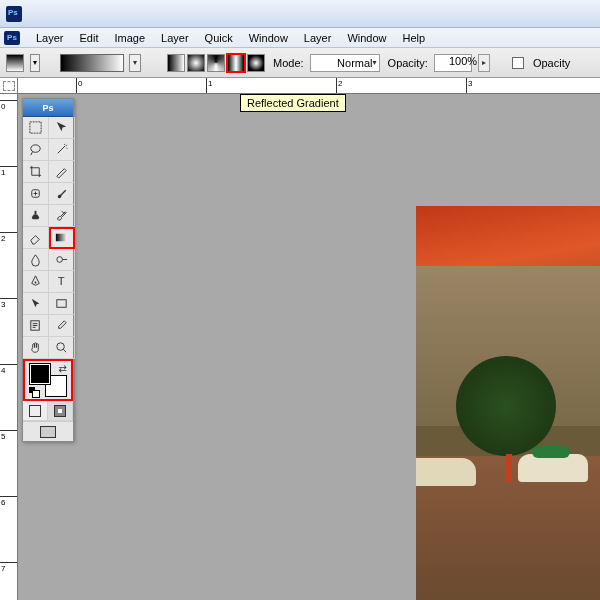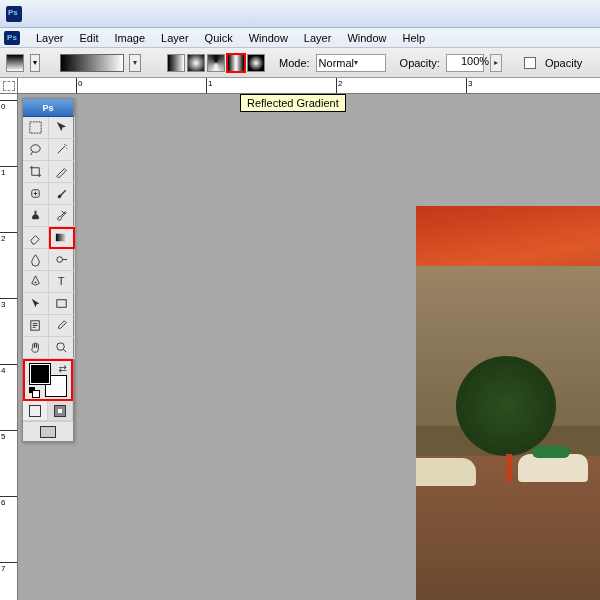--- a/index.html
+++ b/index.html
@@ -20,22 +20,22 @@
 .grad-dd { width: 12px; height: 18px; border: 1px solid #888; background: #eee; margin-left:-1px; display:flex; align-items:center; justify-content:center; }
 .grad-dd::after{content:"▾"; font-size:8px; color:#333;}
 .grad-types { display: flex; gap: 2px; }
 .grad-type { width: 18px; height: 18px; border: 1px solid #888; }
 .grad-type.linear { background: linear-gradient(to right,#000,#fff); }
 .grad-type.radial { background: radial-gradient(circle,#fff,#000); }
 .grad-type.angle { background: conic-gradient(#000,#fff,#000); }
 .grad-type.reflected { background: linear-gradient(to right,#000,#fff 50%,#000); }
 .grad-type.diamond { background: radial-gradient(circle,#fff,#000 70%); }
 .highlight-red { outline: 2px solid #ff0000; outline-offset: -1px; }
-.optlabel { margin-left: 8px; }
-.mode-select { border: 1px solid #999; background: #fff; height: 18px; width: 70px; font-size: 11px; padding: 0 2px; display:flex; align-items:center; justify-content:flex-start;}
+.optlabel { margin-left: 2px; }
+.mode-select { border: 1px solid #999; background: #fff; height: 18px; width: 70px; font-size: 11px; padding: 0 2px; display:flex; align-items:center; justify-content:flex-end;}
 .mode-select::after{content:"▾"; font-size:8px; color:#333;}
 .opacity-input { width: 38px; height: 18px; border: 1px solid #999; background: #fff; font-size: 11px; padding: 0 14px; text-align:right; }
 .opacity-fly { width:12px; height:18px; border:1px solid #999; background:#eee; display:flex;align-items:center;justify-content:center;}
 .opacity-fly::after{content:"▸"; font-size:8px; color:#333;}
 .chk { width: 12px; height: 12px; border: 1px solid #666; background: #fff; display: inline-block; vertical-align: middle; margin-right: 3px; position: relative; }
 .chk.halfvis{ border:1px solid #666; }
 
 .workspace { position: absolute; top: 78px; left: 0; right: 0; bottom: 0; background: #a9a9a9; }
 .ruler-h { position: absolute; top: 78px; left: 18px; right: 0; height: 16px; background: #fff; border-bottom: 1px solid #777; font-size: 8px; overflow: hidden; }
 .ruler-h .tick { position: absolute; top: 0; height: 16px; border-left: 1px solid #333; }

